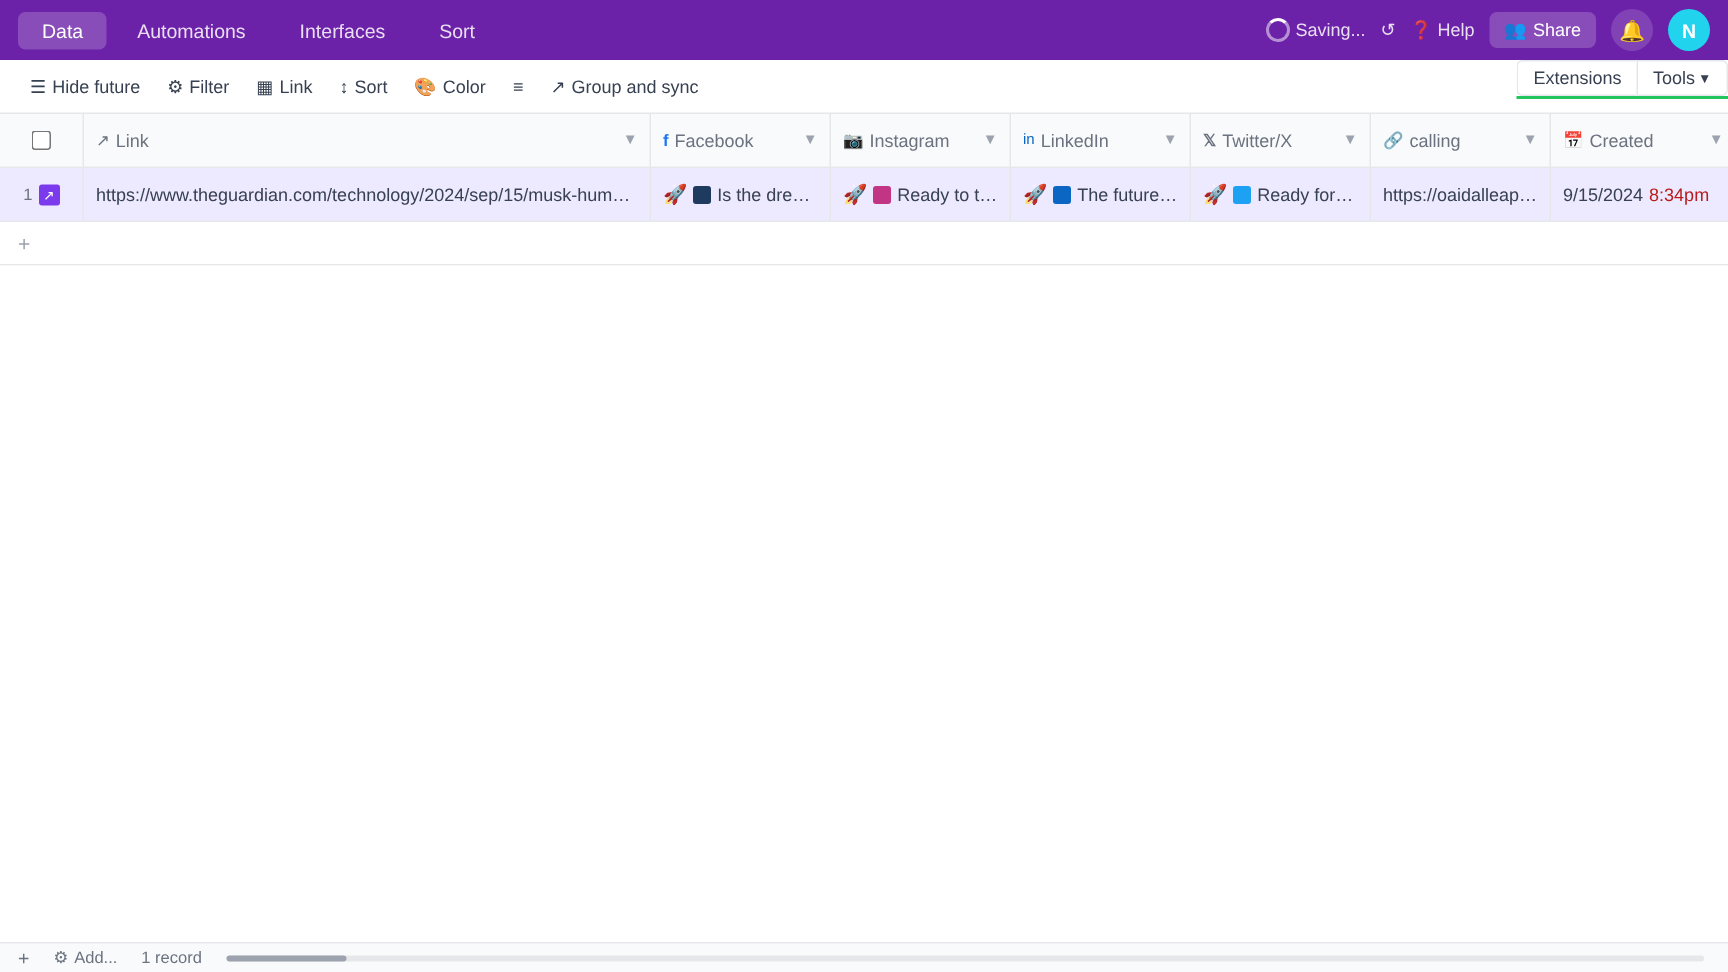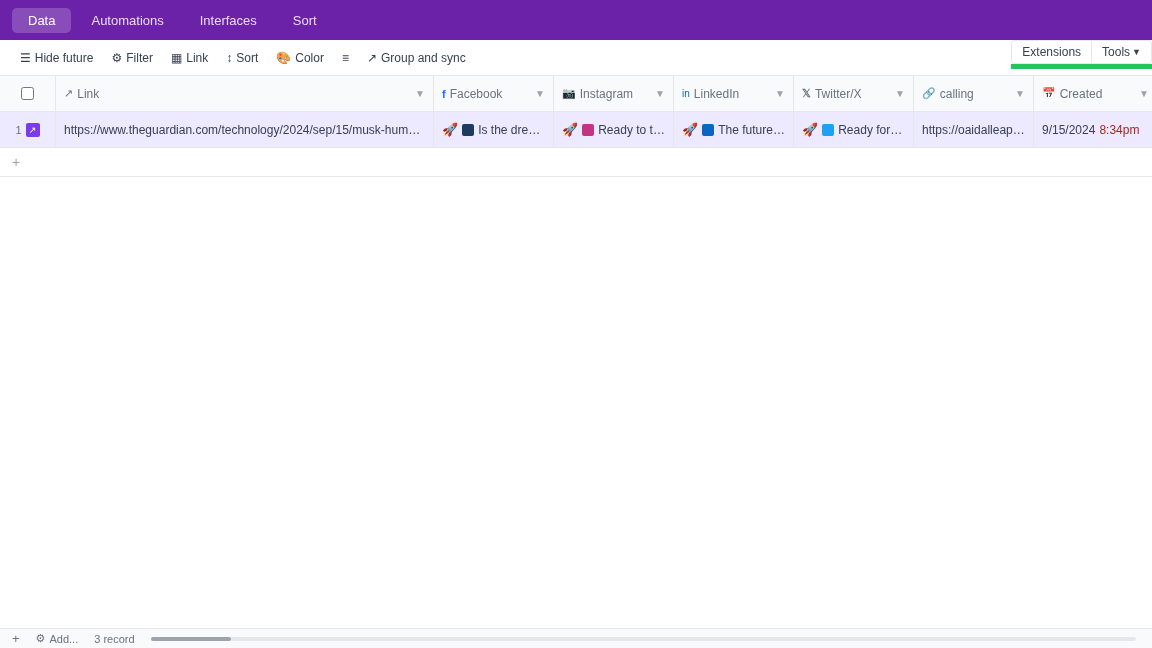--- a/index.html
+++ b/index.html
@@ -310,23 +310,40 @@
   </style>
 </head>
 <body>
 
 <div class="top-nav">
   <div class="nav-tab active">Data</div>
   <div class="nav-tab">Automations</div>
   <div class="nav-tab">Interfaces</div>
   <div class="nav-tab">Sort</div>
   <div class="nav-spacer"></div>
+  <div class="nav-right">
+    <div class="saving-indicator">
+      <span class="saving-icon"></span>
+      <span>Saving...</span>
+    </div>
+    <div class="undo-btn">↺</div>
+    <div class="help-btn">
+      <span>❓</span>
+      <span>Help</span>
+    </div>
+    <button class="share-btn">
+      <span>👥</span>
+      <span>Share</span>
+    </button>
+    <div class="notif-btn">🔔</div>
+    <div class="avatar">N</div>
+  </div>
 </div>
 
-<div style="position:absolute;top:40px;right:0;display:flex;z-index:20;background:#fff;border-bottom:5px solid #22c55e;">
+<div style="position:absolute;top:40px;right:0;display:flex;z-index:20;background:#fff;border-bottom:2px solid #22c55e;">
   <div class="ext-btn" style="padding:4px 10px;font-size:12px;border:1px solid #e5e7eb;border-right:none;cursor:pointer;color:#374151;background:#fff;border-radius:4px 0 0 4px;">Extensions</div>
   <div class="tools-btn" style="padding:4px 10px;font-size:12px;border:1px solid #e5e7eb;cursor:pointer;color:#374151;background:#fff;border-radius:0 4px 4px 0;display:flex;align-items:center;gap:2px;">
     <span>Tools</span>
     <span style="font-size:9px;">▼</span>
   </div>
 </div>
 
 <div class="toolbar">
   <div class="toolbar-btn">
     <span style="font-size:12px;">☰</span>
@@ -461,17 +478,17 @@
 </div>
 
 <div class="bottom-bar">
   <div class="bottom-add-btn">
     <span style="font-size:13px;">+</span>
   </div>
   <div class="bottom-add-btn" style="margin-left:4px;">
     <span style="font-size:11px;">⚙</span>
     <span>Add...</span>
   </div>
-  <span style="margin-left:4px;">3 record</span>
+  <span style="margin-left:4px;">1 record</span>
   <div class="scrollbar-area">
     <div class="scrollbar-thumb"></div>
   </div>
 </div>
 
 </body></html>

